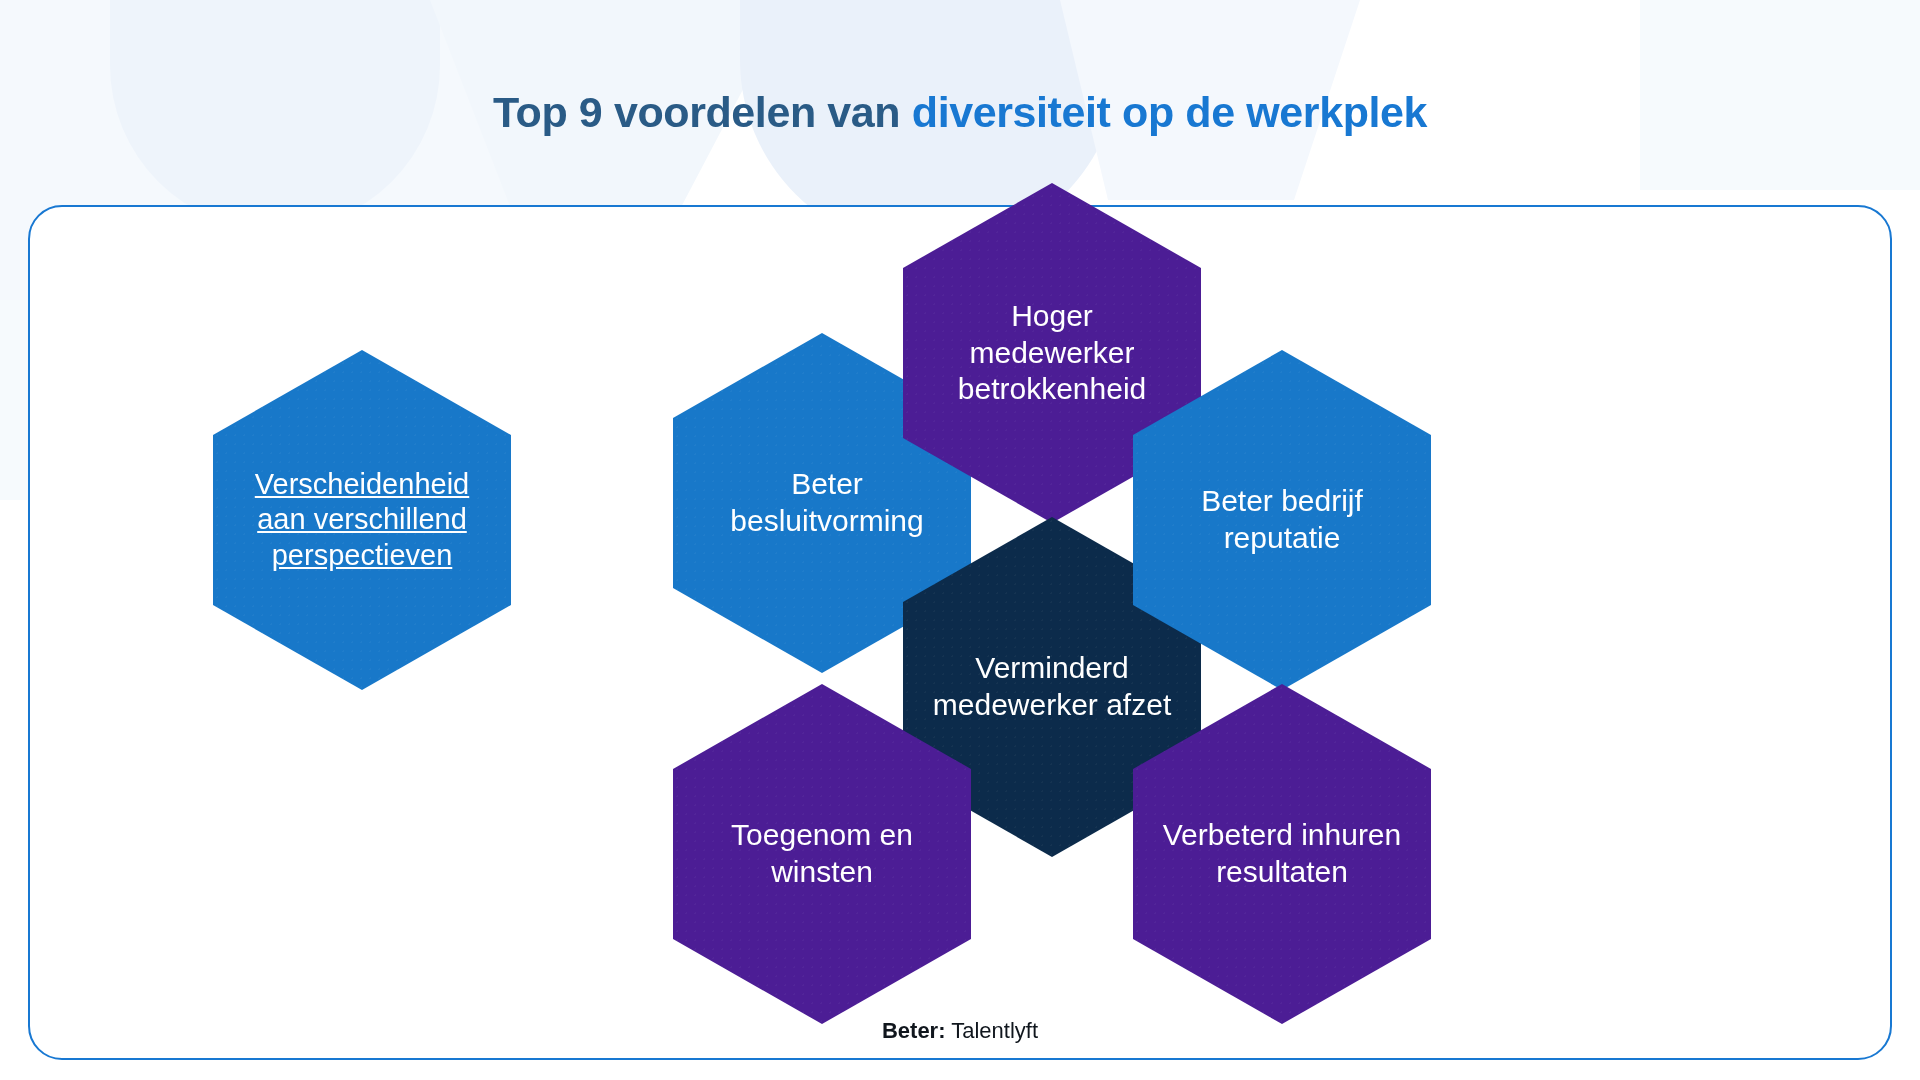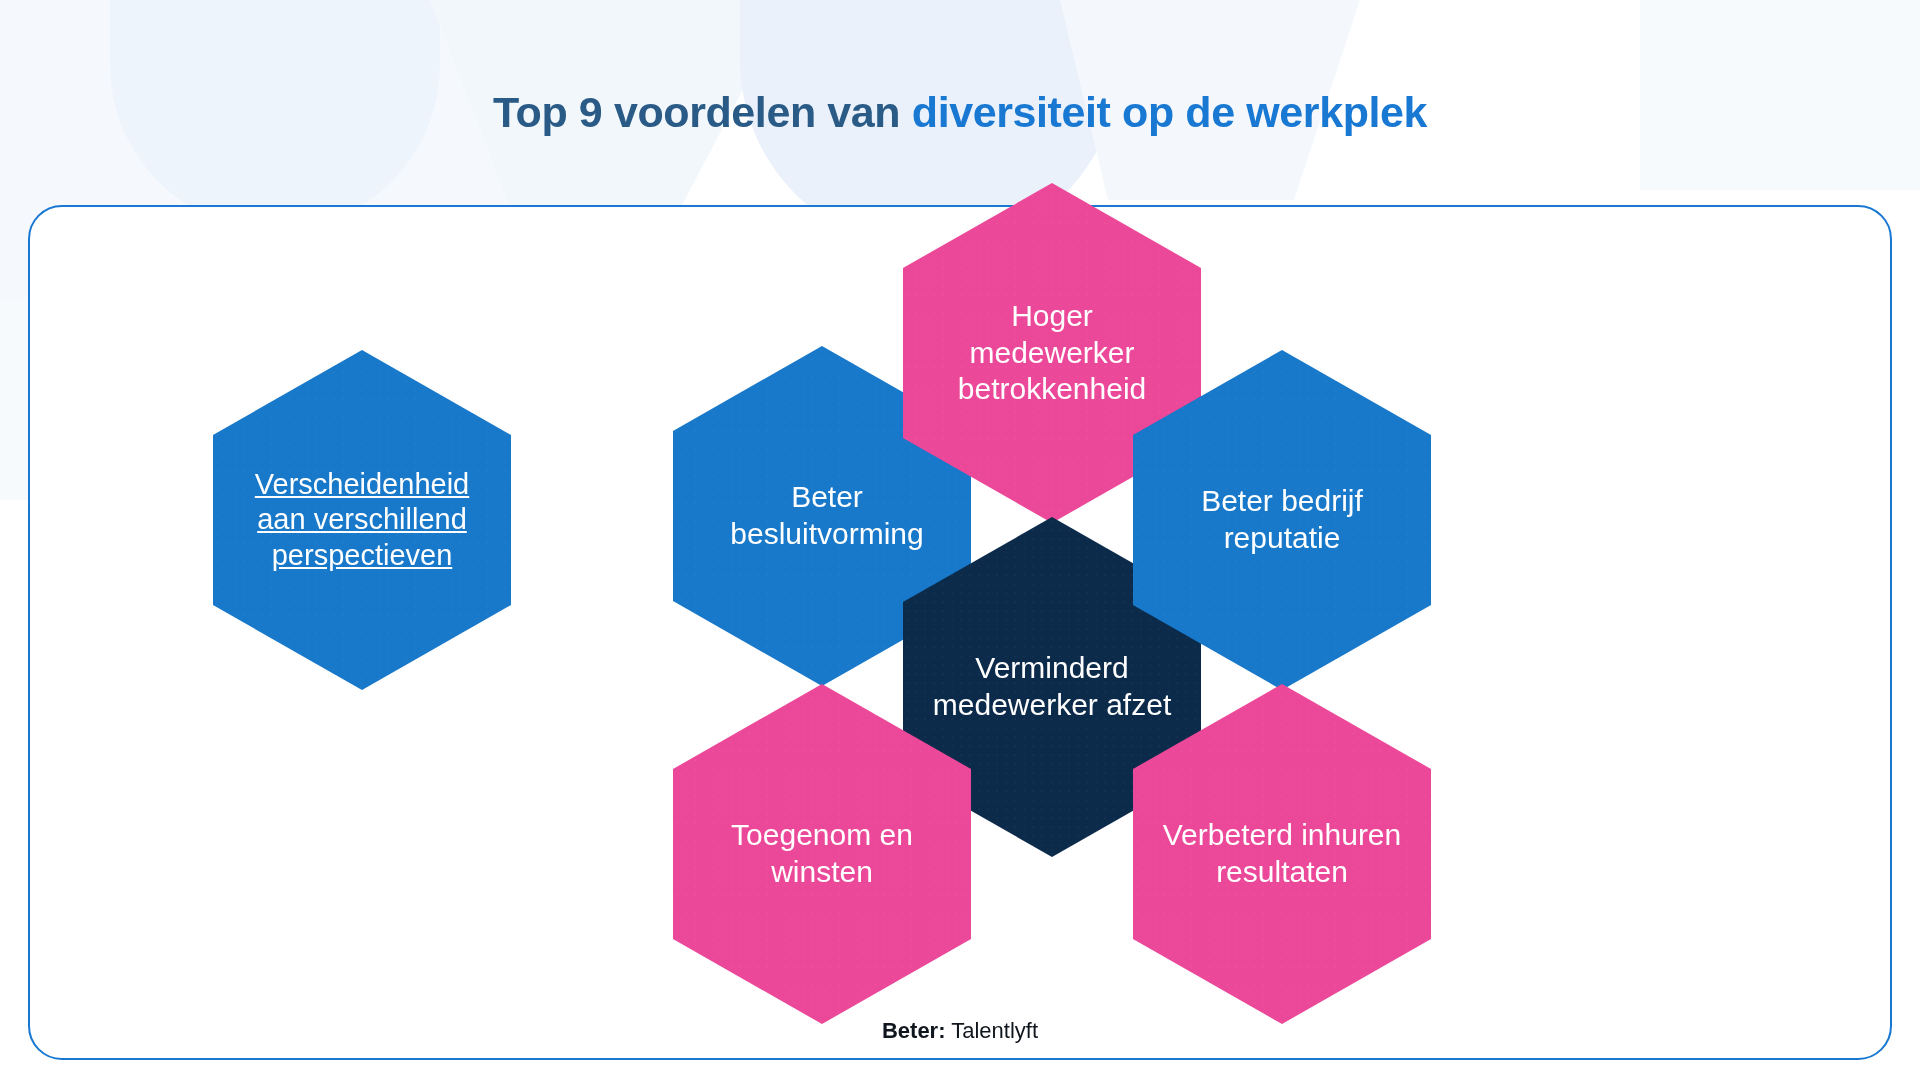--- a/index.html
+++ b/index.html
@@ -52,21 +52,21 @@
     clip-path:polygon(50% 0%, 100% 25%, 100% 75%, 50% 100%, 0% 75%, 0% 25%);
     display:flex; align-items:center; justify-content:center;
     text-align:center;
     color:#ffffff;
     font-size:30px;
     line-height:1.23;
     padding:0 26px;
   }
   .hex .lbl { display:block; width:100%; }
   .hex.c-blue  { background:#1878c9; }
-  .hex.c-slate { background:#ec4899; }
+  .hex.c-slate { background:#4c1d95; }
   .hex.c-navy  { background:#0c2b4b; }
 
   
   .hex::after{
     content:""; position:absolute; inset:0;
     background-image:radial-gradient(#ffffff1a 1px, transparent 1px);
     background-size:9px 9px;
     opacity:.35; pointer-events:none;
   }
 
@@ -90,21 +90,21 @@
   <div class="wm wm-g"></div>
 </div>
 
 <h1 id="title"><span class="t1">Top 9 voordelen van </span><span class="t2">diversiteit op de werkplek</span></h1>
 
 <div id="card">
   <div id="honeycomb">
       <div class="hex c-blue" style="left: 183px; top: 143px; font-size: 29px; text-decoration: underline;">
         <span class="lbl">Verscheidenheid aan verschillend perspectieven</span>
       </div>
-      <div class="hex c-blue" style="left: 643px; top: 139px; font-size: 30px; padding-left: 36px;">
+      <div class="hex c-blue" style="left: 643px; top: 126px; font-size: 30px; padding-left: 36px;">
         <span class="lbl">Beter besluitvorming</span>
       </div>
       <div class="hex c-slate" style="left: 873px; top: -24px; font-size: 30px;">
         <span class="lbl">Hoger medewerker betrokkenheid</span>
       </div>
       <div class="hex c-navy" style="left: 873px; top: 310px; font-size: 30px;">
         <span class="lbl">Verminderd medewerker afzet</span>
       </div>
       <div class="hex c-slate" style="left: 643px; top: 477px; font-size: 30px;">
         <span class="lbl">Toegenom en winsten</span>

